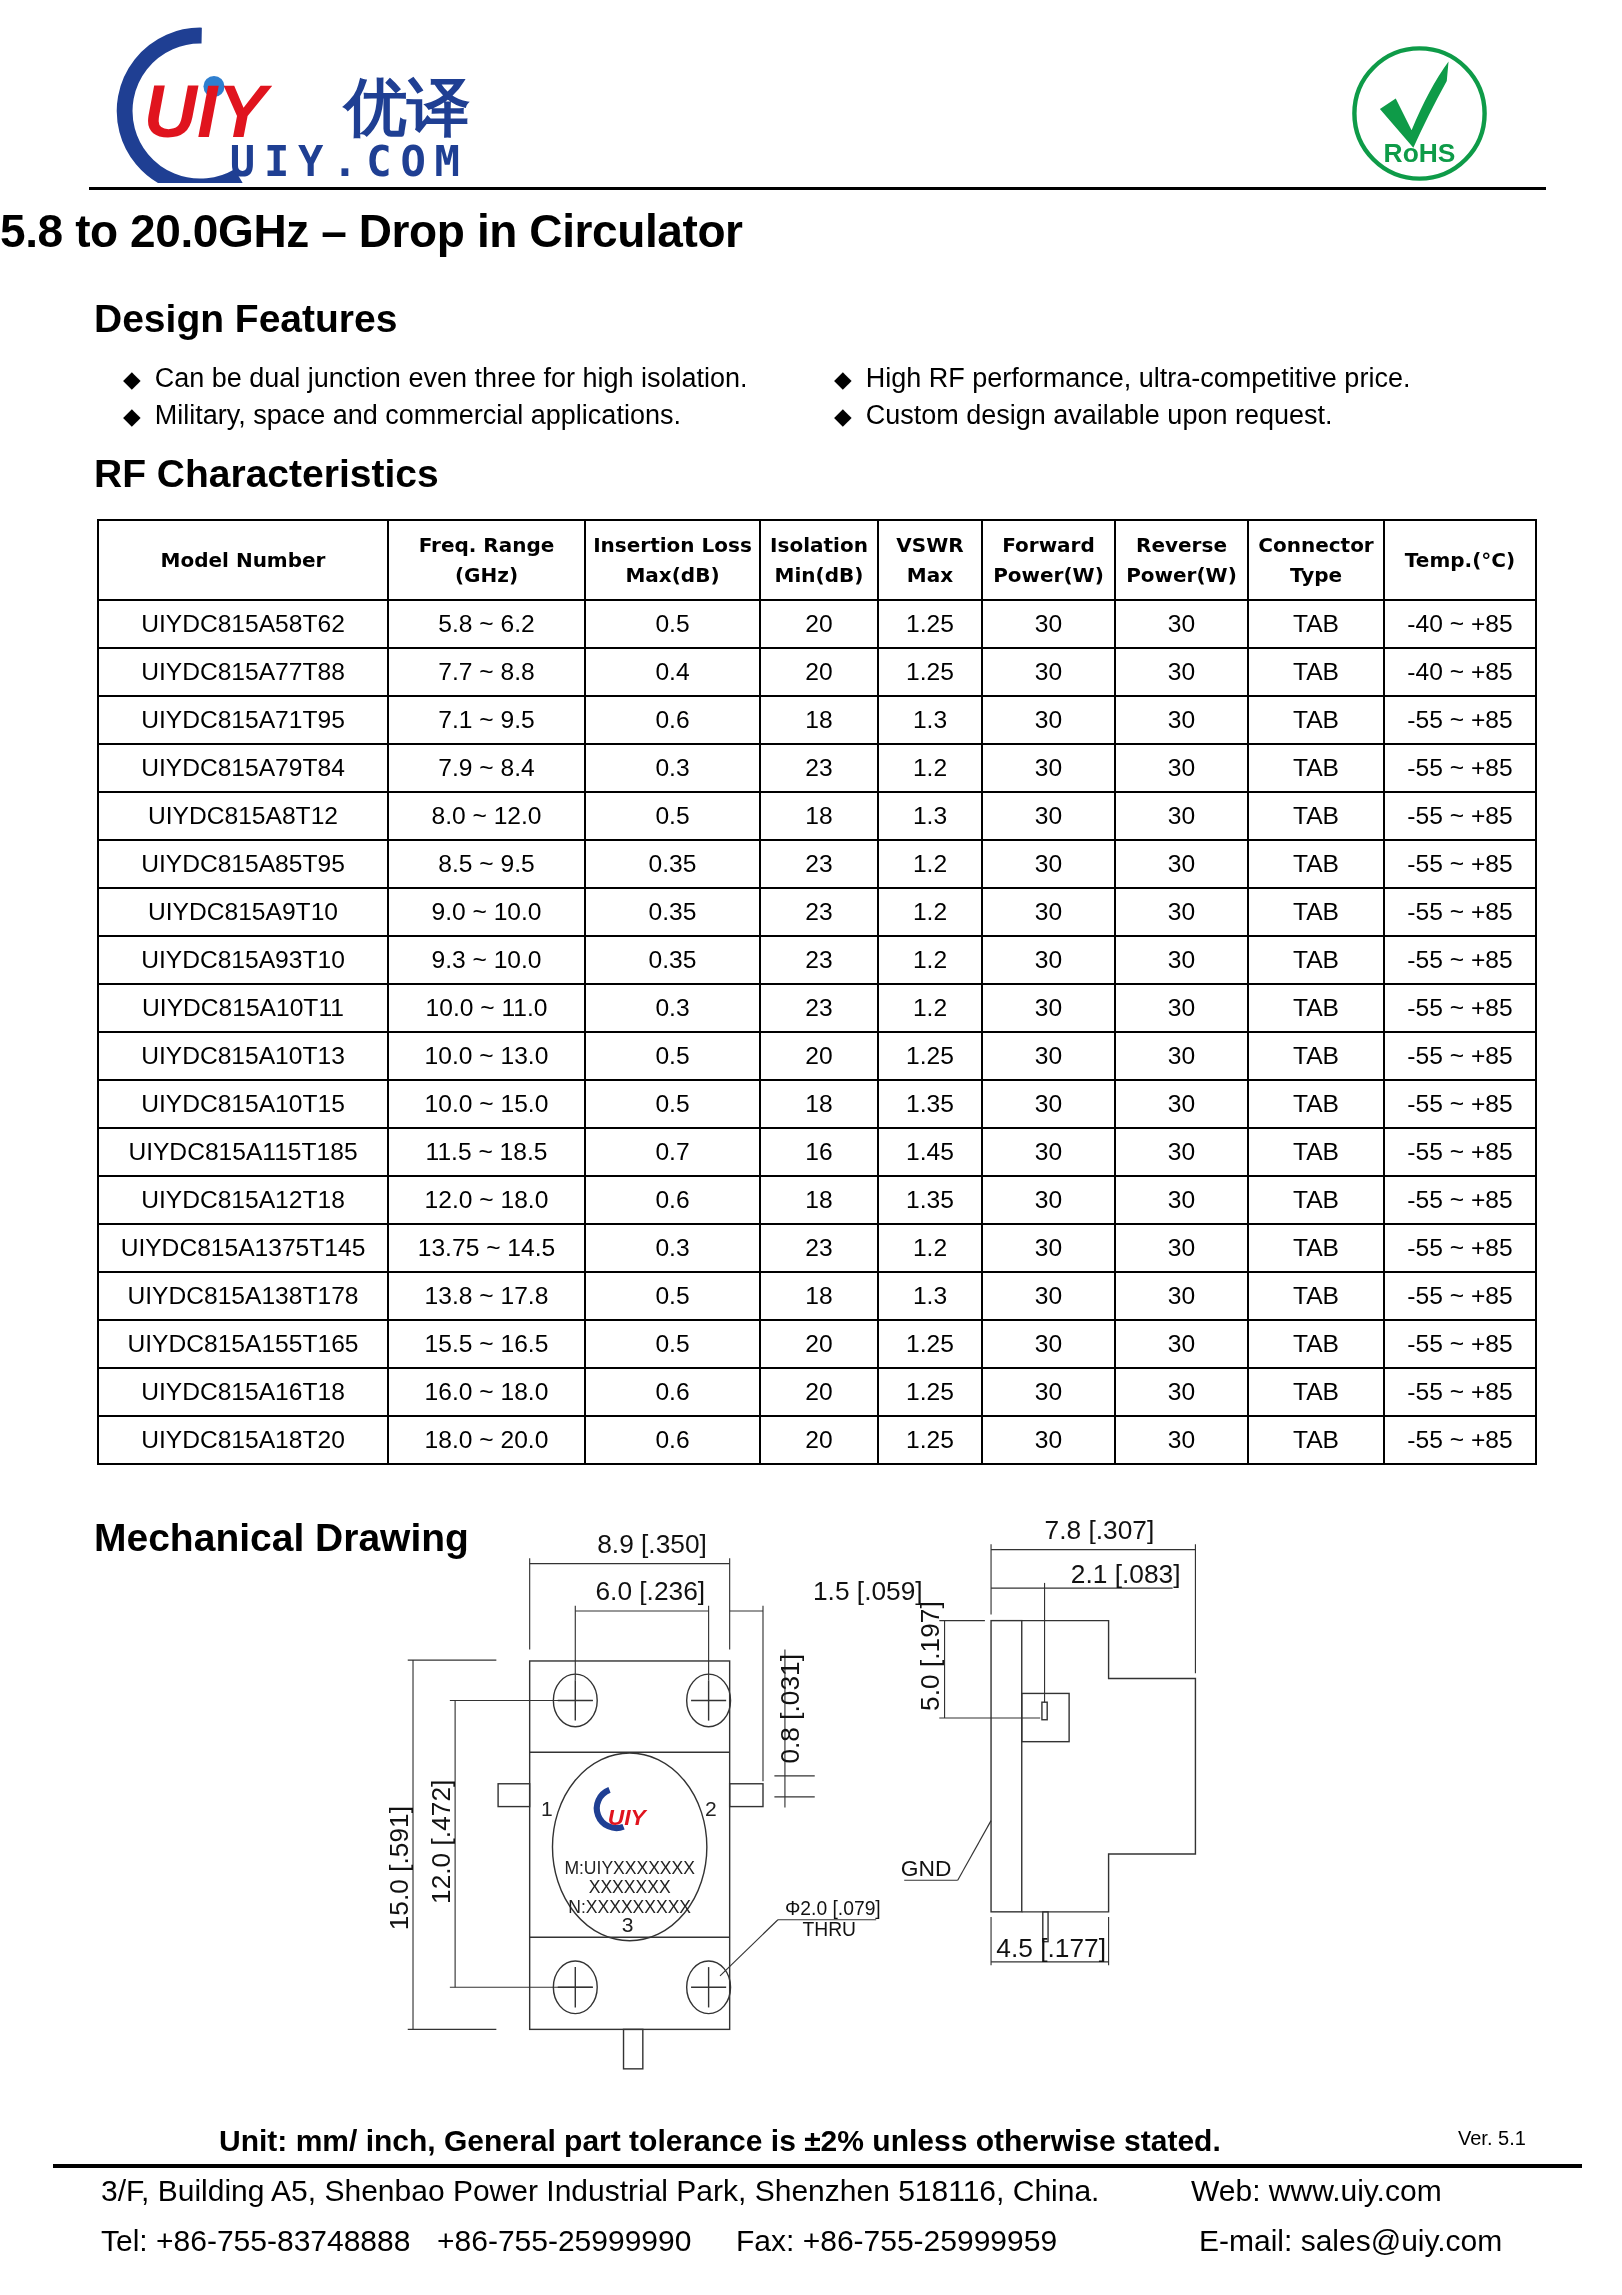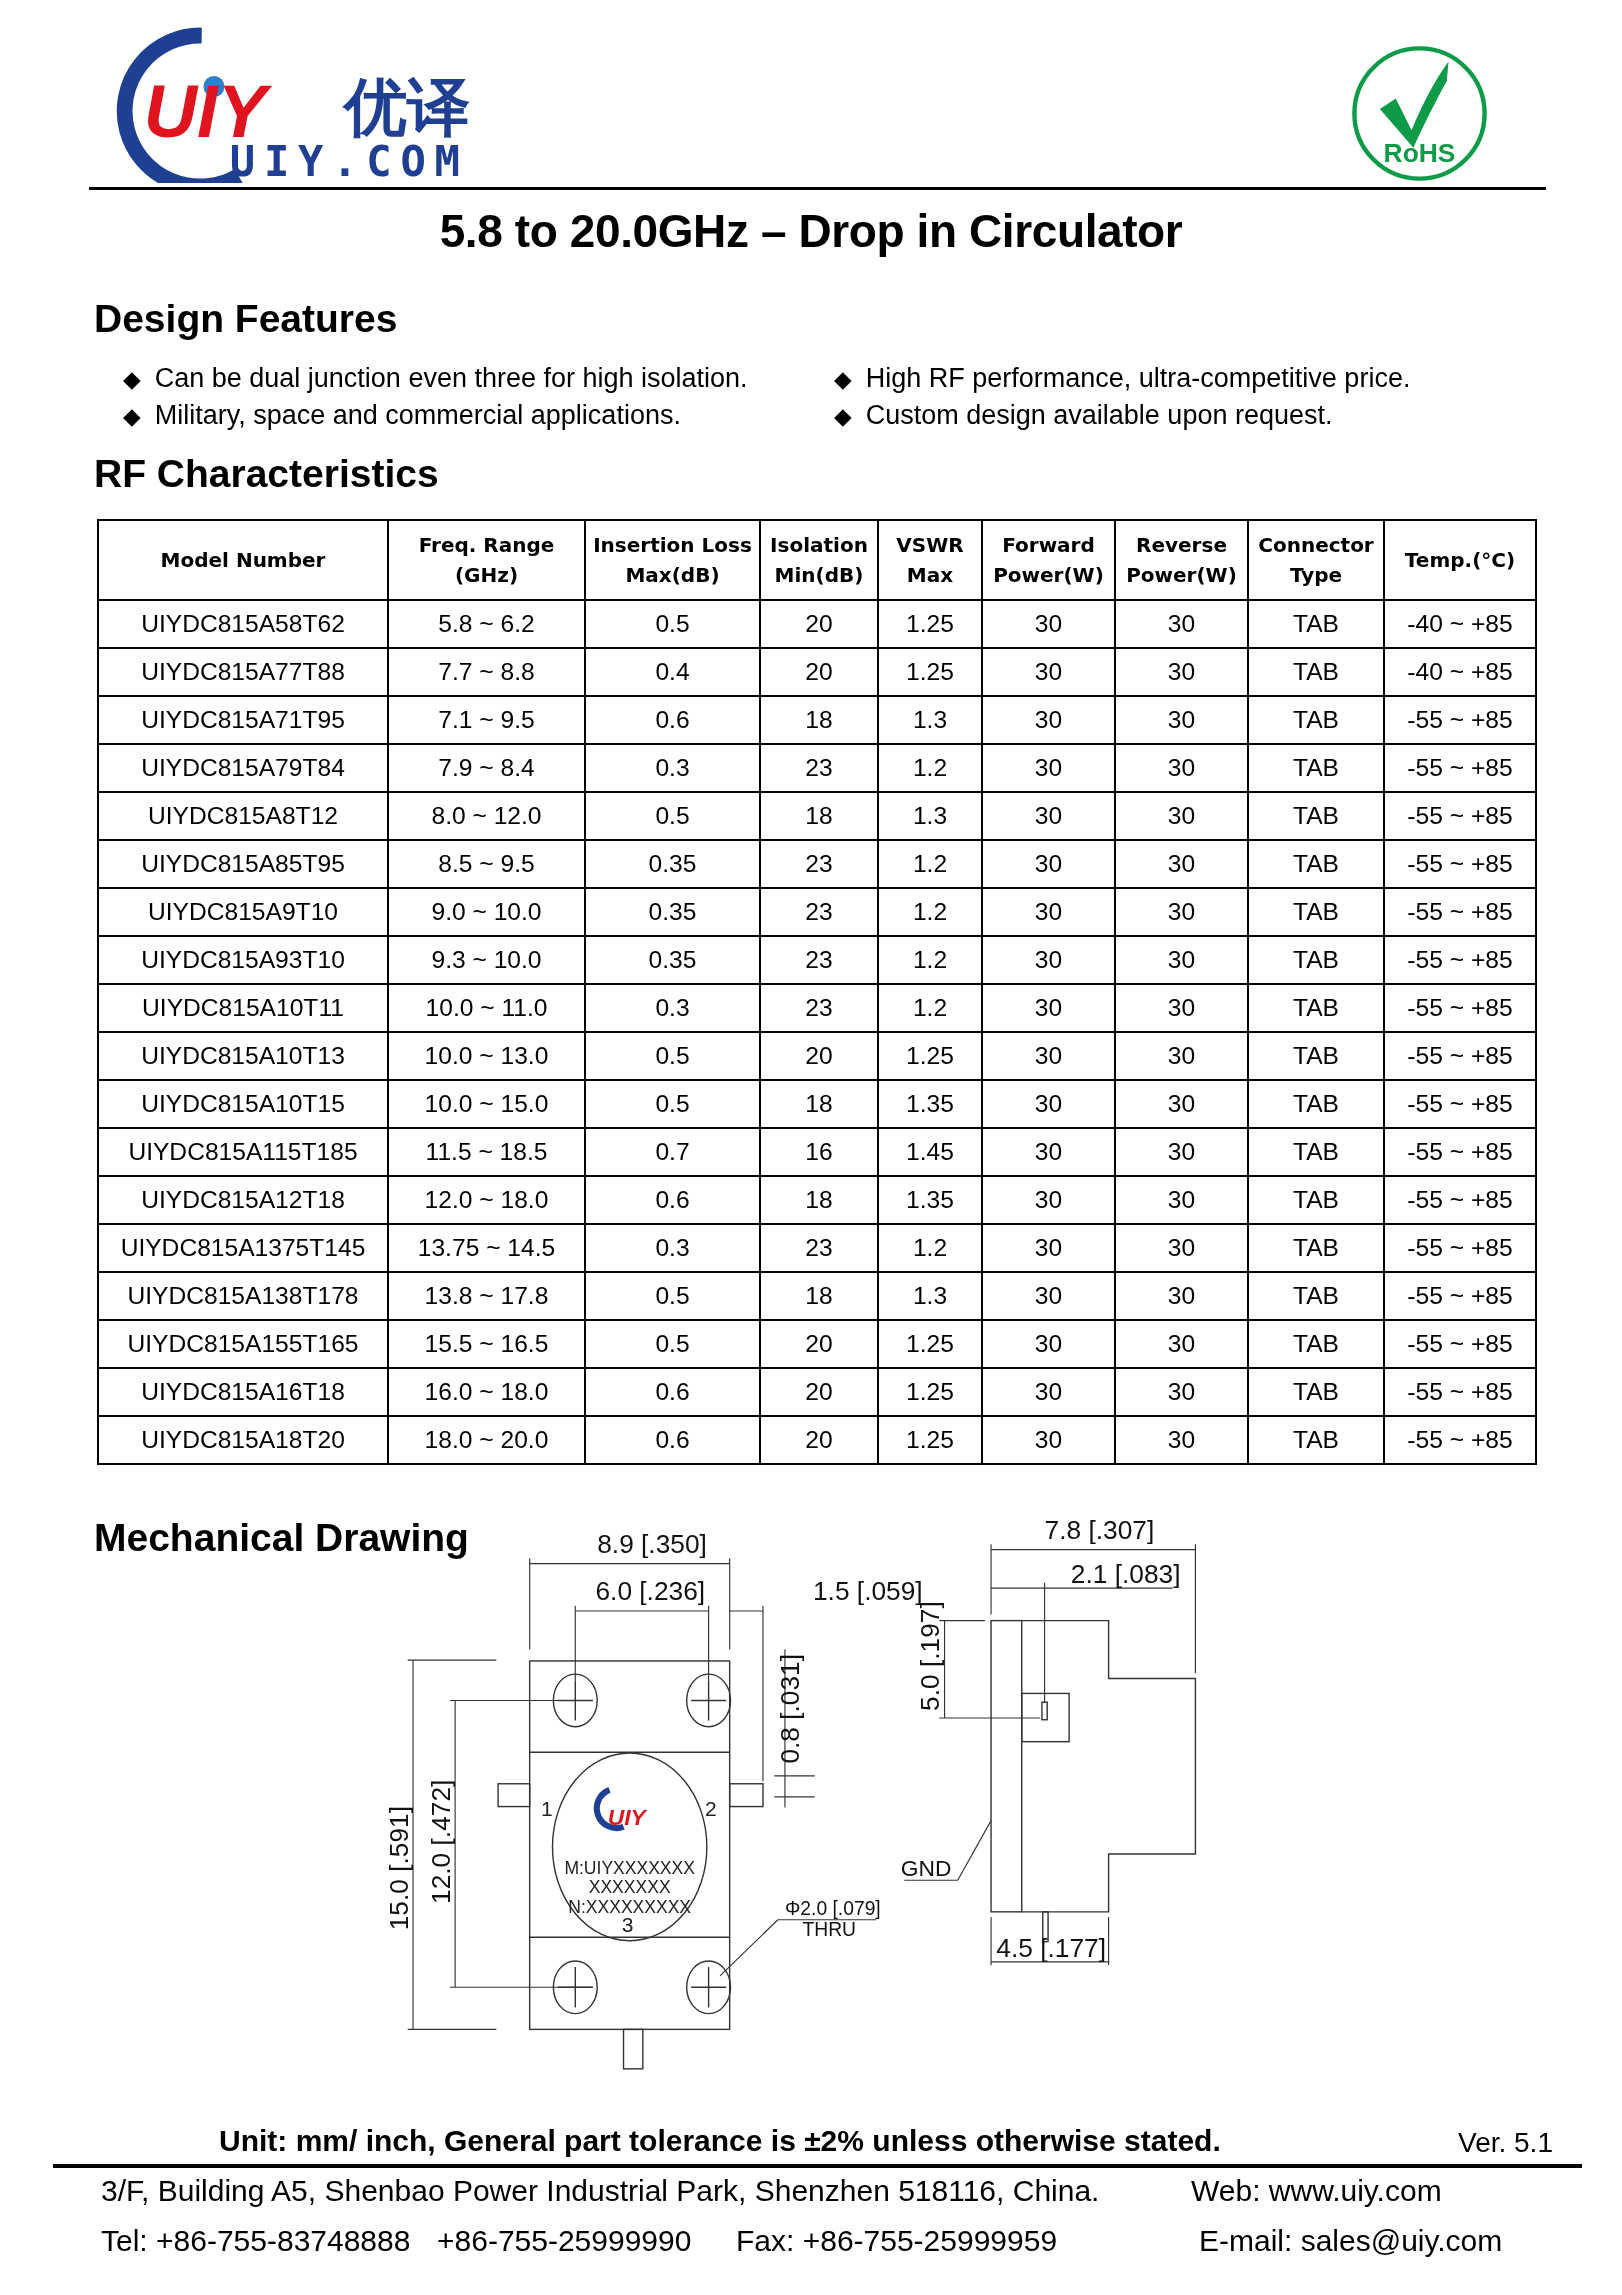--- a/index.html
+++ b/index.html
@@ -5,21 +5,21 @@
   html, body { margin:0; padding:0; background:#ffffff; }
   body { width:1622px; height:2295px; position:relative; overflow:hidden;
          font-family:"Liberation Sans", sans-serif; color:#000; }
   .abs { position:absolute; }
 
   
   #logo { left:98px; top:24.6px; width:404px; height:158px; }
   #rohs { left:1350px; top:44px; width:139px; height:139px; }
   #header-rule { left:89px; top:187px; width:1457px; height:2.6px; background:#000; }
 
-  #title { left:0; width:1622px; top:204px; text-align:center; font-size:46px; font-weight:bold; letter-spacing:-0.4px; }
+  #title { left:0; width:1622px; top:204px; text-align:left; font-size:46px; font-weight:bold; letter-spacing:-0.4px; }
   .h2 { font-size:39px; font-weight:bold; }
   #features-heading { left:94px; top:297px; }
   #rf-heading { left:94px; top:452px; }
   #mech-heading { left:94px; top:1516px; }
 
   .feat { font-size:27px; }
   .feat .dia { display:inline-block; margin-right:14px; font-size:23px; }
   #f0 { left:123px; top:363px; }
   #f1 { left:123px; top:400px; }
   #f2 { left:834px; top:363px; }
@@ -30,21 +30,21 @@
   #rf-table th, #rf-table td { border:2.2px solid #000; text-align:center; padding:0; }
   #rf-table th { height:78px; font-family:"DejaVu Sans", sans-serif; font-weight:bold; font-size:20px; line-height:30px; }
   #rf-table td { height:46px; font-size:24.6px; }
 
   
   #drawing { left:369px; top:1518px; width:895px; height:614px; }
   #drawing text { font-family:"Liberation Sans", sans-serif; }
 
   
   #unit-note { left:219px; top:2124px; font-size:30px;font-weight:bold; }
-  #version { left:1458px; top:2127px; font-size:28px; }
+  #version { left:1458px; top:2127px; font-size:20px; }
   #footer-rule { left:53px; top:2164px; width:1529px; height:3.5px; background:#000; }
   .foot { font-size:30px;text-align:center; }
   #addr { left:101px; top:2174px; }
   #web { left:1191px; top:2174px; }
   #tel { left:101px; top:2224px; }
   #tel2 { left:437px; top:2224px; }
   #fax { left:736px; top:2224px; }
   #email { left:1199px; top:2224px; }
 </style>
 </head>

